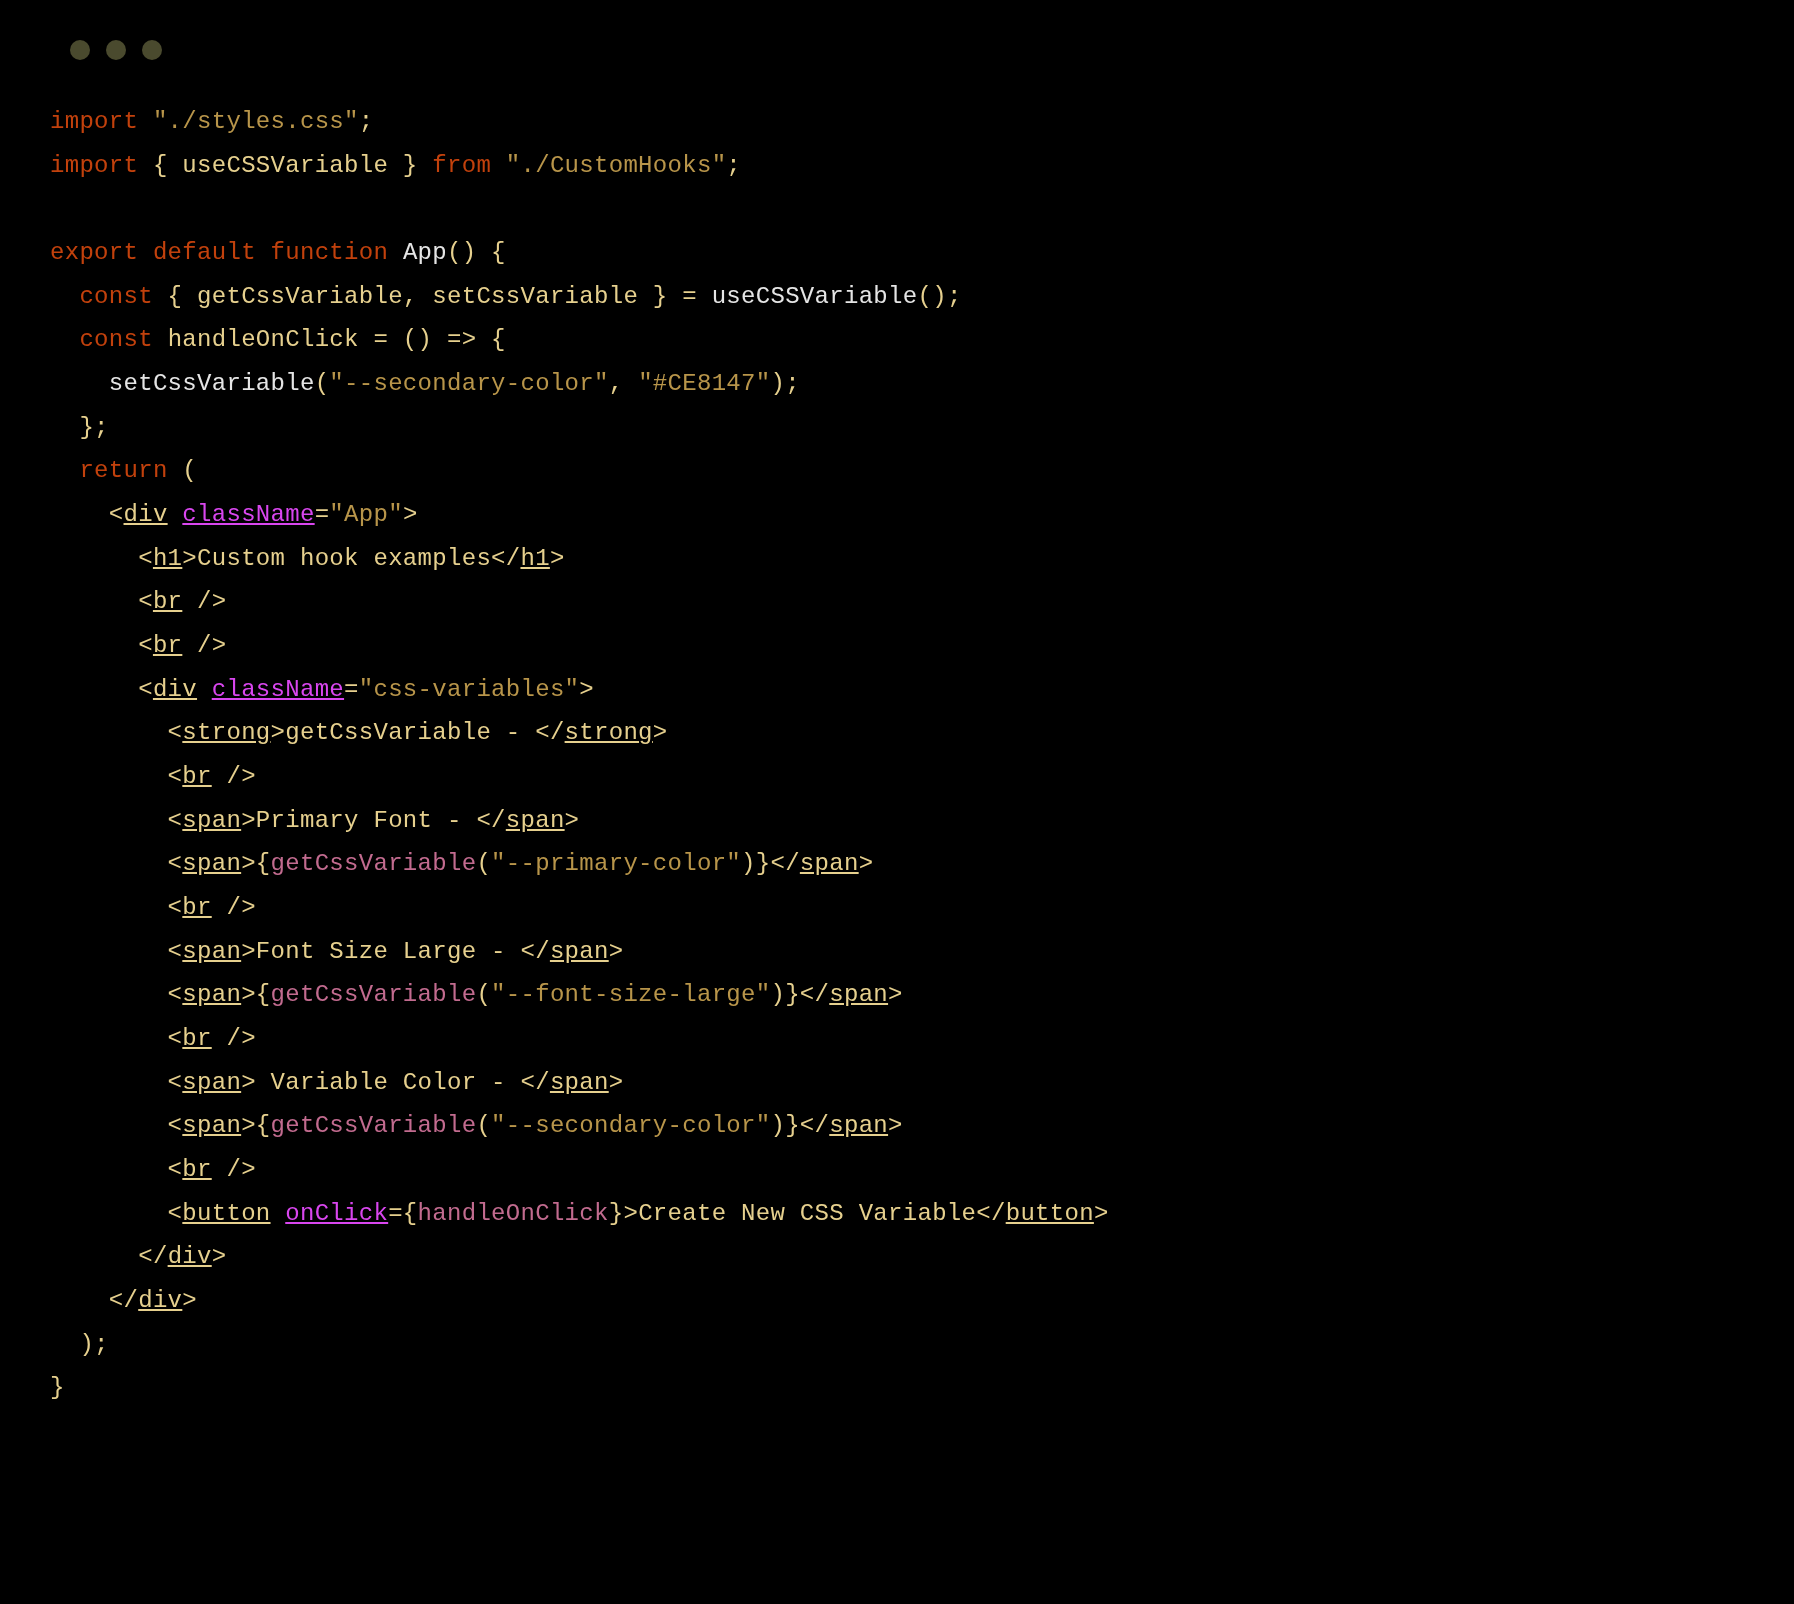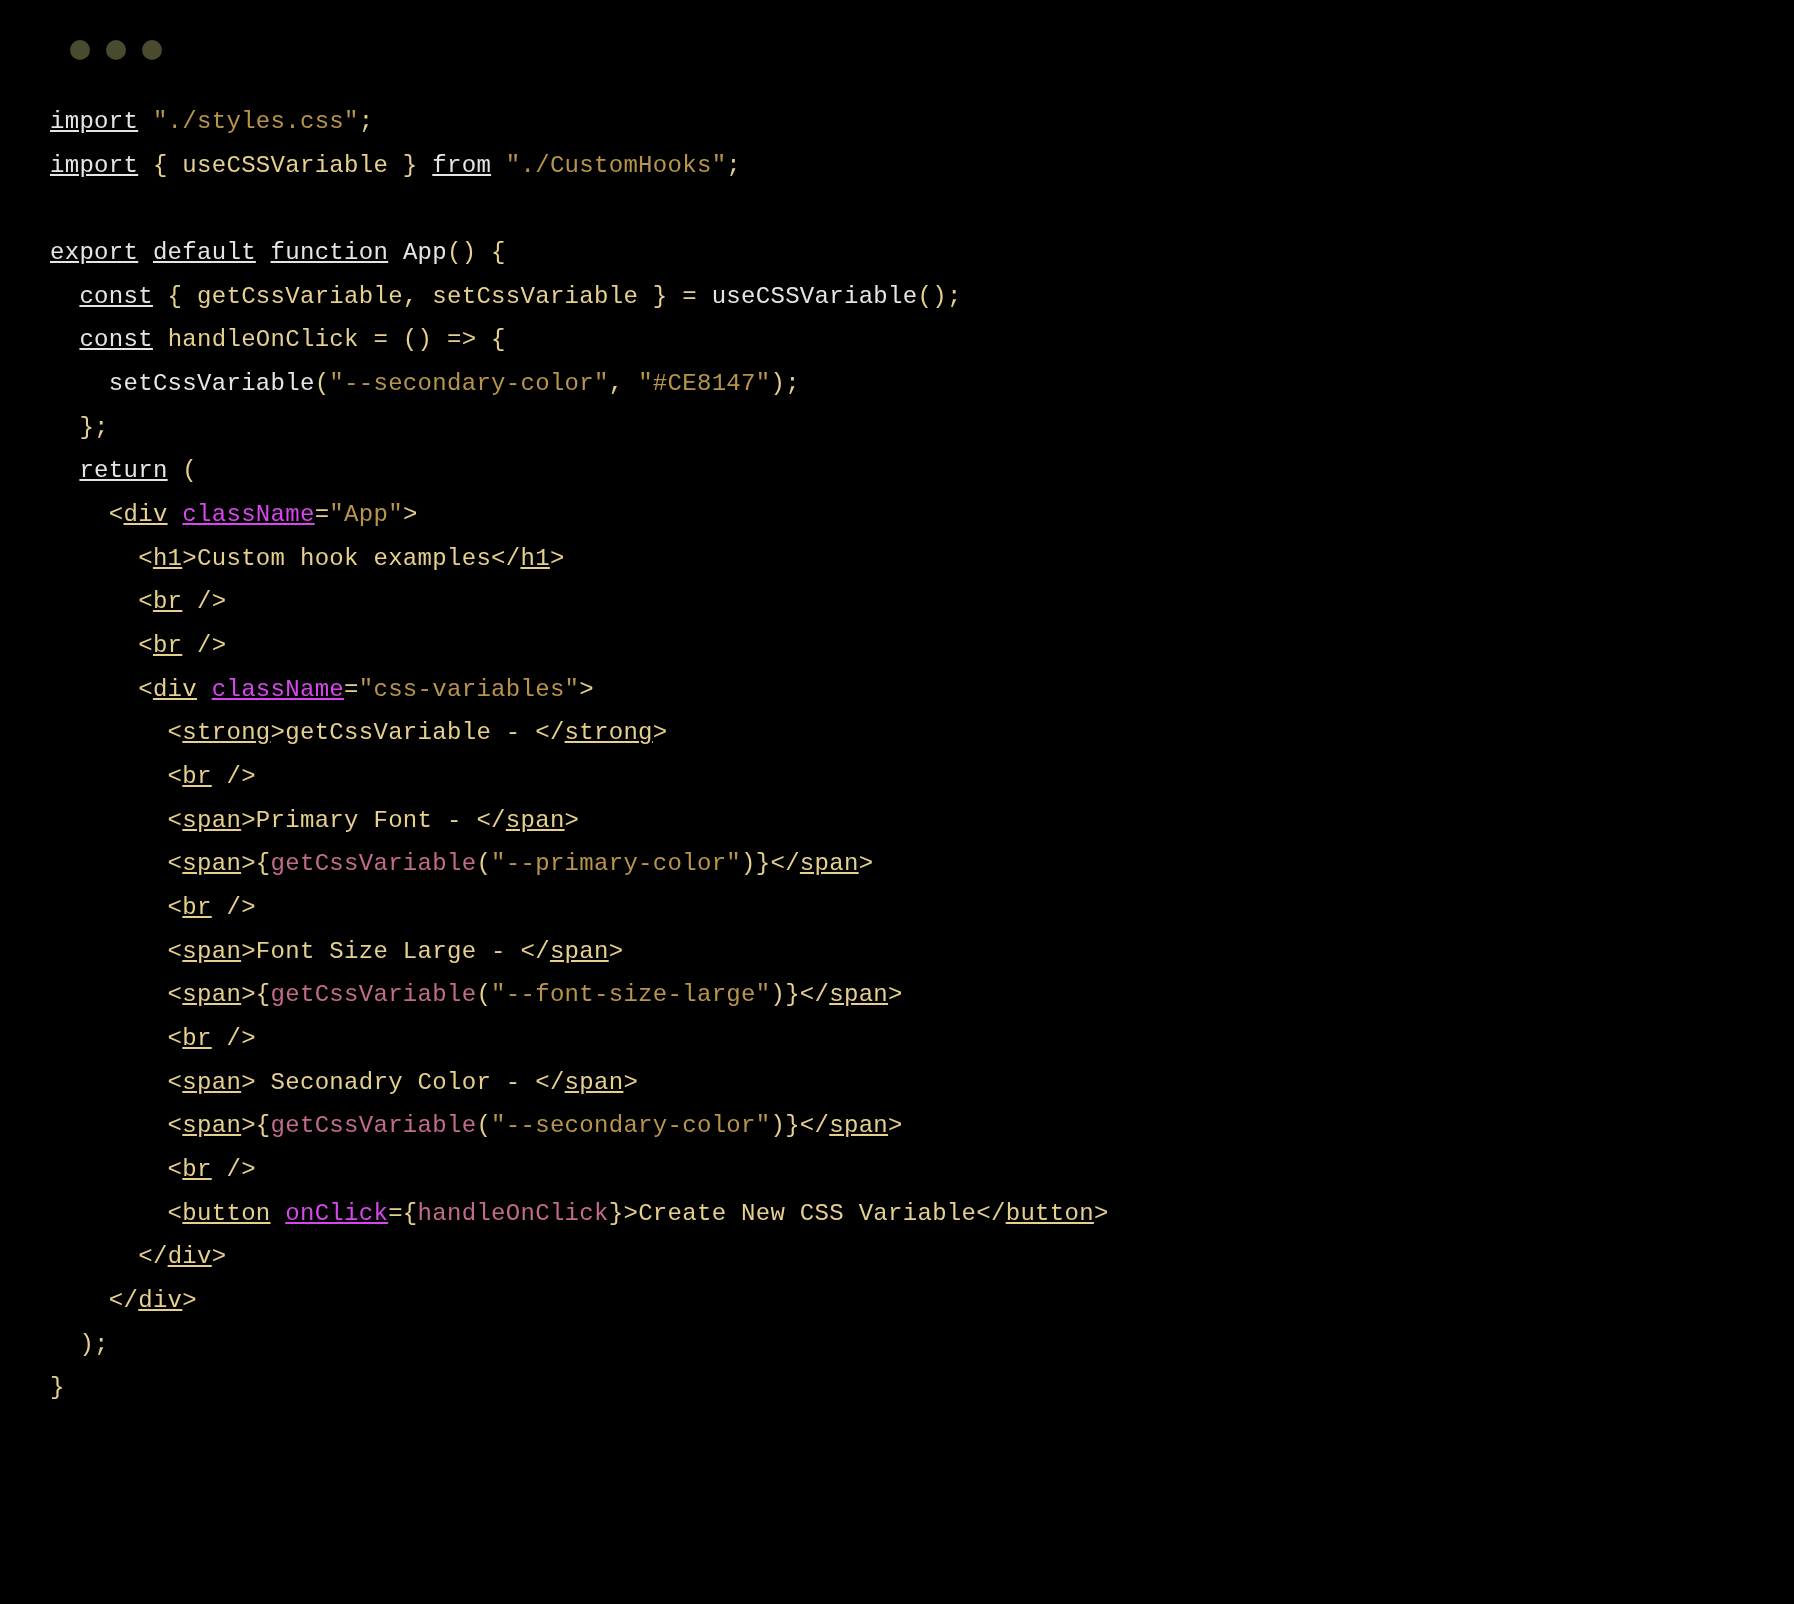--- a/index.html
+++ b/index.html
@@ -29,21 +29,21 @@
     background: #4a4a2e;
   }
   .code {
     font-family: "SF Mono", "Monaco", "Menlo", "Consolas", "Courier New", monospace;
     font-size: 24px;
     line-height: 1.82;
     color: #e6d08e;
     white-space: pre;
     letter-spacing: 0.3px;
   }
-  .kw   { color: #e5e5e5; text-decoration: underline; } 
+  .kw   { color: #c2410c; } 
   .str  { color: #b8954a; } 
   .fn   { color: #e5e5e5; } 
   .tag  { color: #e6d08e; text-decoration: underline; } 
   .attr { color: #d946ef; text-decoration: underline; } 
   .pink { color: #c26b8f; } 
   .txt  { color: #e6d08e; text-align: right; } 
 </style>
 </head>
 <body>
 
@@ -69,21 +69,21 @@
 <span><span>      &lt;</span><span class="tag">br</span><span> /&gt;</span></span>
 <span><span>      &lt;</span><span class="tag">div</span><span> </span><span class="attr">className</span><span>=</span><span class="str">"css-variables"</span><span>&gt;</span></span>
 <span><span>        &lt;</span><span class="tag">strong</span><span>&gt;</span><span class="txt">getCssVariable - </span><span>&lt;/</span><span class="tag">strong</span><span>&gt;</span></span>
 <span><span>        &lt;</span><span class="tag">br</span><span> /&gt;</span></span>
 <span><span>        &lt;</span><span class="tag">span</span><span>&gt;</span><span class="txt">Primary Font - </span><span>&lt;/</span><span class="tag">span</span><span>&gt;</span></span>
 <span><span>        &lt;</span><span class="tag">span</span><span>&gt;{</span><span class="pink">getCssVariable</span><span>(</span><span class="str">"--primary-color"</span><span>)}&lt;/</span><span class="tag">span</span><span>&gt;</span></span>
 <span><span>        &lt;</span><span class="tag">br</span><span> /&gt;</span></span>
 <span><span>        &lt;</span><span class="tag">span</span><span>&gt;</span><span class="txt">Font Size Large - </span><span>&lt;/</span><span class="tag">span</span><span>&gt;</span></span>
 <span><span>        &lt;</span><span class="tag">span</span><span>&gt;{</span><span class="pink">getCssVariable</span><span>(</span><span class="str">"--font-size-large"</span><span>)}&lt;/</span><span class="tag">span</span><span>&gt;</span></span>
 <span><span>        &lt;</span><span class="tag">br</span><span> /&gt;</span></span>
-<span><span>        &lt;</span><span class="tag">span</span><span>&gt;</span><span class="txt"> Seconadry Color - </span><span>&lt;/</span><span class="tag">span</span><span>&gt;</span></span>
+<span><span>        &lt;</span><span class="tag">span</span><span>&gt;</span><span class="txt"> Variable Color - </span><span>&lt;/</span><span class="tag">span</span><span>&gt;</span></span>
 <span><span>        &lt;</span><span class="tag">span</span><span>&gt;{</span><span class="pink">getCssVariable</span><span>(</span><span class="str">"--secondary-color"</span><span>)}&lt;/</span><span class="tag">span</span><span>&gt;</span></span>
 <span><span>        &lt;</span><span class="tag">br</span><span> /&gt;</span></span>
 <span><span>        &lt;</span><span class="tag">button</span><span> </span><span class="attr">onClick</span><span>={</span><span class="pink">handleOnClick</span><span>}&gt;</span><span class="txt">Create New CSS Variable</span><span>&lt;/</span><span class="tag">button</span><span>&gt;</span></span>
 <span><span>      &lt;/</span><span class="tag">div</span><span>&gt;</span></span>
 <span><span>    &lt;/</span><span class="tag">div</span><span>&gt;</span></span>
 <span><span>  );</span></span>
 <span><span>}</span></span></div>
 </div>
 
 </body></html>

